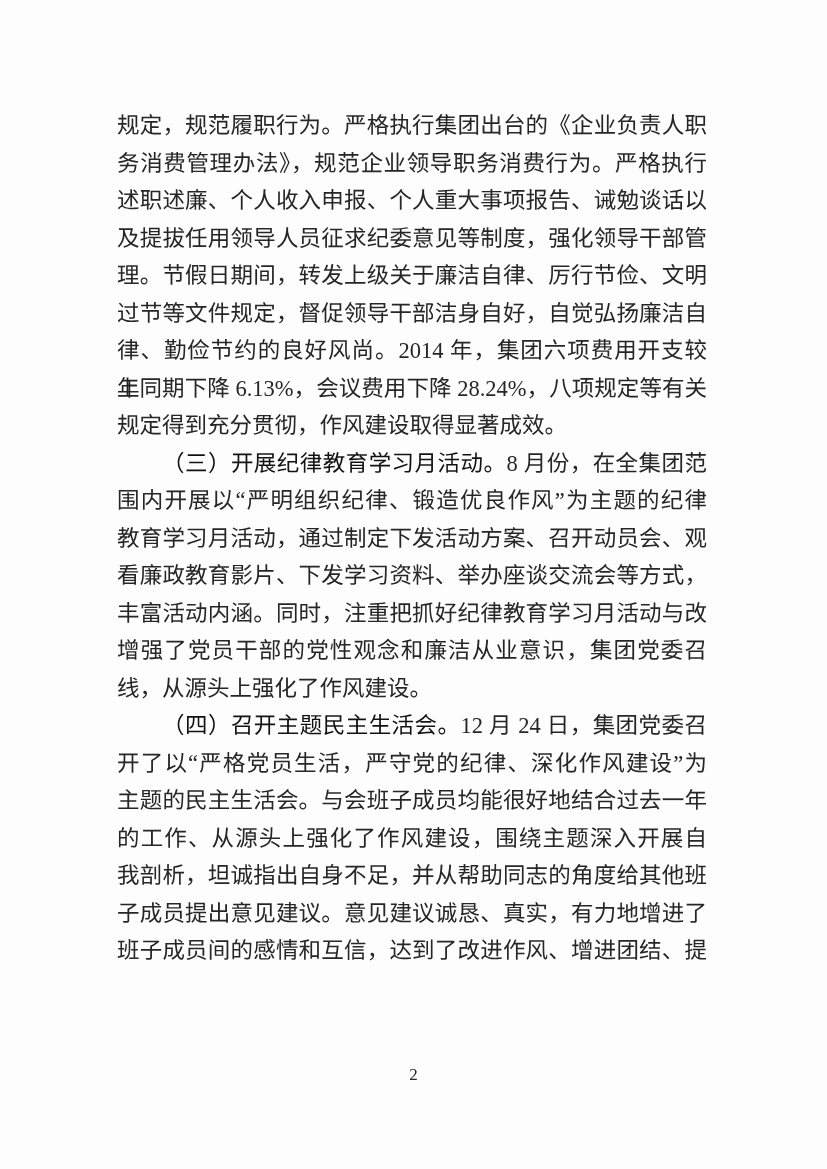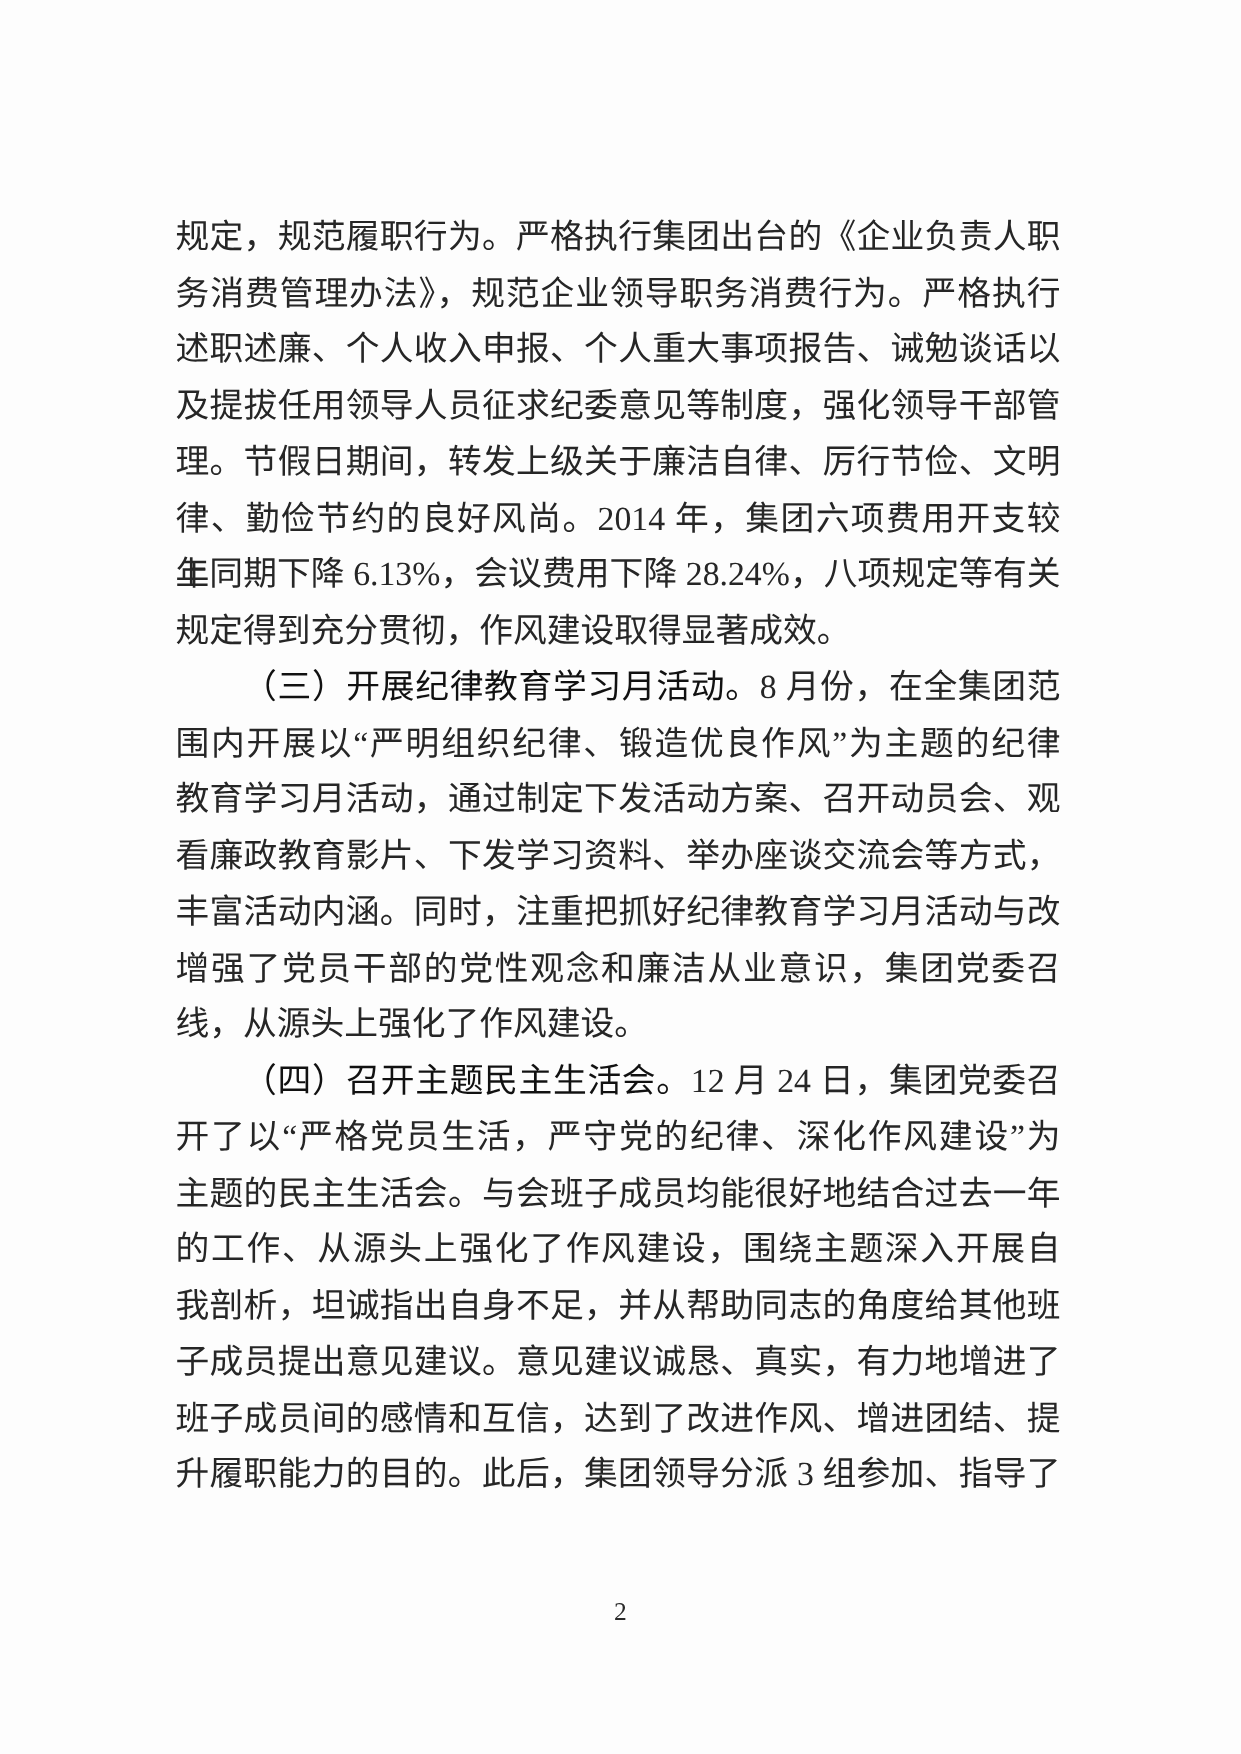--- a/index.html
+++ b/index.html
@@ -15,21 +15,20 @@
     position: absolute;
     inset: 0;
     background: #fdfdfd;
   }
   .text-block {
     position: absolute;
     left: 117px;
     top: 107px;
     width: 590px;
     color: #262626;
-    margin-top: 32px;
   }
   .line {
     height: 37.5px;
     line-height: 37.5px;
     font-size: 22.5px;
     text-align: justify;
     letter-spacing: 0;
     white-space: normal;
   }
   .line.full { text-align-last: justify; }
@@ -49,33 +48,33 @@
 </head>
 <body>
 
 <div class="page">
   <div class="text-block" id="text-block">
       <div class="line full"><span>规定，规范履职行为。严格执行集团出台的《企业负责人职</span></div>
       <div class="line full"><span>务消费管理办法》，规范企业领导职务消费行为。严格执行</span></div>
       <div class="line full"><span>述职述廉、个人收入申报、个人重大事项报告、诫勉谈话以</span></div>
       <div class="line full"><span>及提拔任用领导人员征求纪委意见等制度，强化领导干部管</span></div>
       <div class="line full"><span>理。节假日期间，转发上级关于廉洁自律、厉行节俭、文明</span></div>
+      <div class="line full"><span>过节等文件规定，督促领导干部洁身自好，自觉弘扬廉洁自</span></div>
       <div class="line full"><span>律、勤俭节约的良好风尚。2014 年，集团六项费用开支较上</span></div>
       <div class="line full"><span>年同期下降 6.13%，会议费用下降 28.24%，八项规定等有关</span></div>
       <div class="line"><span>规定得到充分贯彻，作风建设取得显著成效。</span></div>
       <div class="line full indent"><span class="bold">（三）开展纪律教育学习月活动。</span><span>8 月份，在全集团范</span></div>
       <div class="line full"><span>围内开展以“严明组织纪律、锻造优良作风”为主题的纪律</span></div>
       <div class="line full"><span>教育学习月活动，通过制定下发活动方案、召开动员会、观</span></div>
       <div class="line full"><span>看廉政教育影片、下发学习资料、举办座谈交流会等方式，</span></div>
       <div class="line full"><span>丰富活动内涵。同时，注重把抓好纪律教育学习月活动与改</span></div>
       <div class="line full"><span>增强了党员干部的党性观念和廉洁从业意识，集团党委召</span></div>
       <div class="line"><span>线，从源头上强化了作风建设。</span></div>
       <div class="line full indent"><span class="bold">（四）召开主题民主生活会。</span><span>12 月 24 日，集团党委召</span></div>
       <div class="line full"><span>开了以“严格党员生活，严守党的纪律、深化作风建设”为</span></div>
       <div class="line full"><span>主题的民主生活会。与会班子成员均能很好地结合过去一年</span></div>
       <div class="line full"><span>的工作、从源头上强化了作风建设，围绕主题深入开展自</span></div>
       <div class="line full"><span>我剖析，坦诚指出自身不足，并从帮助同志的角度给其他班</span></div>
       <div class="line full"><span>子成员提出意见建议。意见建议诚恳、真实，有力地增进了</span></div>
       <div class="line full"><span>班子成员间的感情和互信，达到了改进作风、增进团结、提</span></div>
-      <div class="line full"><span>升履职能力的目的。此后，集团领导分派 3 组参加、指导了</span></div>
     </div>
   <div class="page-number">2</div>
 </div>
 
 </body></html>

